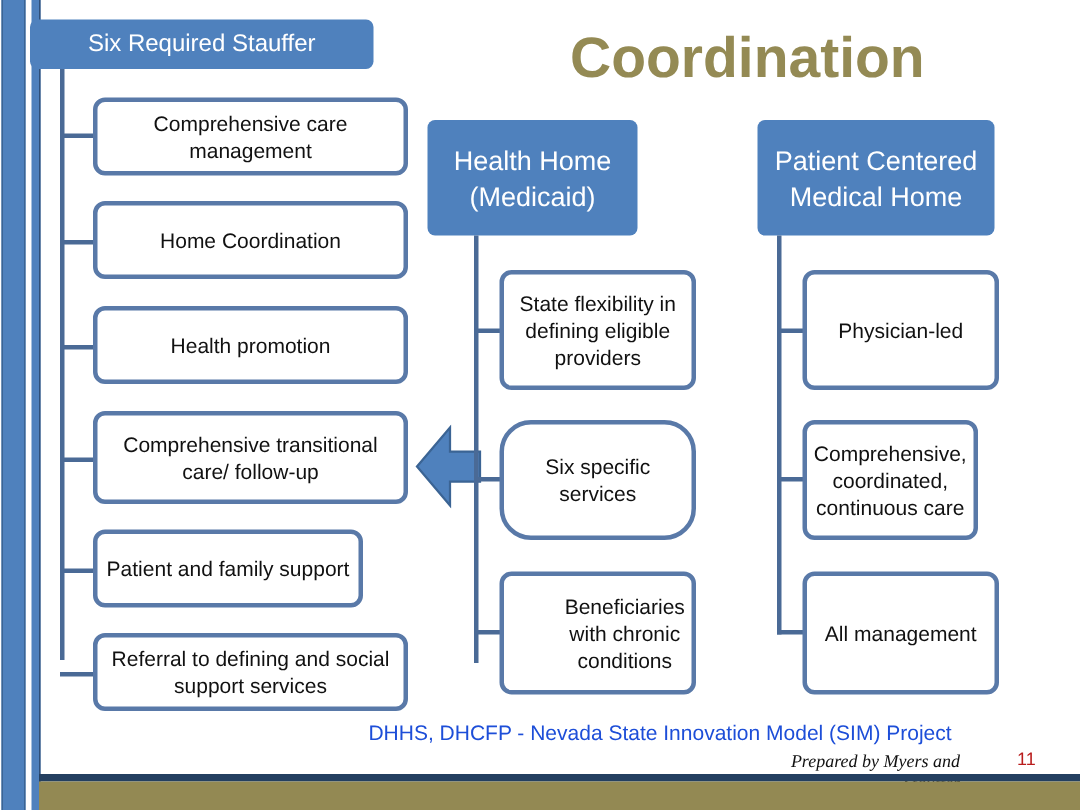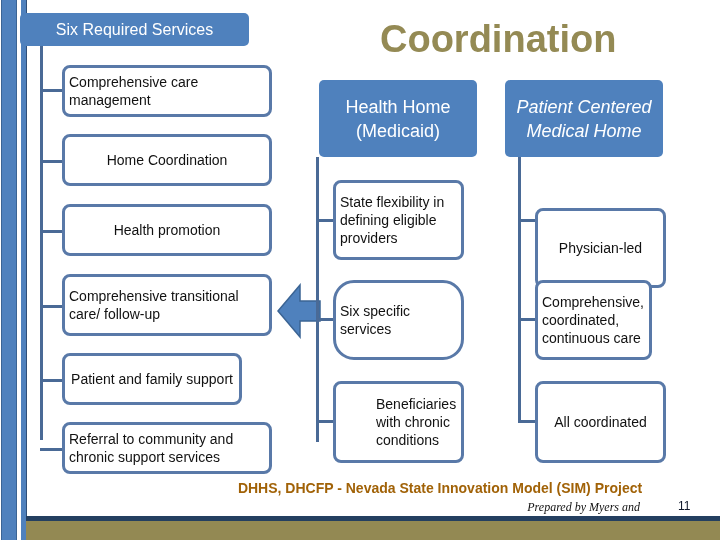--- a/index.html
+++ b/index.html
@@ -1,72 +1,72 @@
 <!DOCTYPE html>
 <html><head>
 <meta charset="utf-8">
 <style>
   html, body { margin:0; padding:0; }
   body { width:720px; height:540px; position:relative; overflow:hidden; background:#ffffff; font-family:"Liberation Sans", sans-serif; }
   .bar-thick { position:absolute; left:1px; top:0; width:14px; height:540px; background:#4f81bd; border-left:1px solid #3b6494; border-right:1px solid #3b6494; }
   .bar-thin { position:absolute; left:21px; top:0; width:5px; height:540px; background:#4f81bd; border-right:1px solid #2f4f78; }
   .footer-line { position:absolute; left:26px; right:0; top:516px; height:5px; background:#243f60; }
   .footer-band { position:absolute; left:26px; right:0; top:521px; height:19px; background:#938953; }
-  .box { position:absolute; box-sizing:border-box; border:3px solid #5979a8; border-radius:8px; background:#fff; display:flex; align-items:center; justify-content:center; color:#111; font-size:14px; line-height:18px; padding:0 4px; }
+  .box { position:absolute; box-sizing:border-box; border:3px solid #5979a8; border-radius:8px; background:#fff; display:flex; align-items:center; justify-content:center; text-align:center; color:#111; font-size:14px; line-height:18px; padding:0 4px; }
   .hdr { position:absolute; box-sizing:border-box; background:#4f81bd; color:#fff; border-radius:5px; display:flex; align-items:center; justify-content:center; text-align:center; }
   .line { position:absolute; background:#4a6a96; }
   .title { position:absolute; left:380px; top:18px; width:210px; text-align:center; font-size:38px; font-weight:bold; color:#948a54; }
   .arrow { position:absolute; left:276px; top:283px; width:46px; height:56px; }
-  .project { position:absolute; left:205px; top:480px; width:470px; text-align:center; font-size:14px; font-weight:bold; color:#a16207; }
+  .project { position:absolute; left:205px; top:480px; width:470px; text-align:center; font-size:14px; font-weight:normal; color:#1d4ed8; }
   .prepared { position:absolute; left:490px; top:500px; width:150px; text-align:right; font-size:12px; font-style:italic; color:#111;font-family:Liberation Serif, serif; }
-  .pagenum { position:absolute; left:678px; top:499px; font-size:12px; color:#0f172a; }
+  .pagenum { position:absolute; left:678px; top:499px; font-size:12px; color:#b91c1c; }
 </style>
 </head>
 <body>
 
 <div class="bar-thick"></div>
 <div class="bar-thin"></div>
 
 <div class="title">Coordination</div>
 
-<div class="hdr" style="left:20px;top:13px;width:229px;height:33px;font-size:16px;">Six Required Services</div>
+<div class="hdr" style="left:20px;top:13px;width:229px;height:33px;font-size:16px;">Six Required Stauffer</div>
 <div class="line" style="left:40px;top:46px;width:3px;height:394px;"></div>
 <div class="line" style="left:40px;top:89px;width:24px;height:3px;"></div>
 <div class="line" style="left:40px;top:160px;width:24px;height:3px;"></div>
 <div class="line" style="left:40px;top:230px;width:24px;height:3px;"></div>
 <div class="line" style="left:40px;top:305px;width:24px;height:3px;"></div>
 <div class="line" style="left:40px;top:379px;width:24px;height:3px;"></div>
 <div class="line" style="left:40px;top:448px;width:24px;height:3px;"></div>
 
 <div class="box" style="left:62px;top:65px;width:210px;height:52px;">Comprehensive care management</div>
 <div class="box" style="left:62px;top:134px;width:210px;height:52px;">Home Coordination</div>
 <div class="box" style="left:62px;top:204px;width:210px;height:52px;">Health promotion</div>
 <div class="box" style="left:62px;top:274px;width:210px;height:62px;">Comprehensive transitional care/ follow-up</div>
 <div class="box" style="left:62px;top:353px;width:180px;height:52px;">Patient and family support</div>
-<div class="box" style="left:62px;top:422px;width:210px;height:52px;">Referral to community and chronic support services</div>
+<div class="box" style="left:62px;top:422px;width:210px;height:52px;">Referral to defining and social support services</div>
 
 <svg class="arrow" viewBox="0 0 46 56">
   <polygon points="2,28 24,2 24,18 44,18 44,38 24,38 24,54" fill="#4f81bd" stroke="#3b6494" stroke-width="1.5"></polygon>
 </svg>
 
-<div class="hdr" style="left:319px;top:80px;width:158px;height:77px;font-size:18px;line-height:24px;padding:12px 10px;">Health Home (Medicaid)</div>
+<div class="hdr" style="left:285px;top:80px;width:140px;height:77px;font-size:18px;line-height:24px;padding:12px 10px;">Health Home (Medicaid)</div>
 <div class="line" style="left:316px;top:157px;width:3px;height:285px;"></div>
 <div class="line" style="left:316px;top:219px;width:19px;height:3px;"></div>
 <div class="line" style="left:316px;top:318px;width:19px;height:3px;"></div>
 <div class="line" style="left:316px;top:420px;width:19px;height:3px;"></div>
 <div class="box" style="left:333px;top:180px;width:131px;height:80px;">State flexibility in defining eligible providers</div>
 <div class="box" style="left:333px;top:280px;width:131px;height:80px;border-radius:21px;">Six specific services</div>
 <div class="box" style="left:333px;top:381px;width:131px;height:82px;padding-left:40px;">Beneficiaries with chronic conditions</div>
 
-<div class="hdr" style="left:505px;top:80px;width:158px;height:77px;font-size:18px;line-height:24px;padding:0 4px;font-style:italic;">Patient Centered Medical Home</div>
+<div class="hdr" style="left:505px;top:80px;width:158px;height:77px;font-size:18px;line-height:24px;padding:0 4px;">Patient Centered Medical Home</div>
 <div class="line" style="left:518px;top:157px;width:3px;height:266px;"></div>
 <div class="line" style="left:518px;top:219px;width:19px;height:3px;"></div>
 <div class="line" style="left:518px;top:318px;width:19px;height:3px;"></div>
 <div class="line" style="left:518px;top:420px;width:19px;height:3px;"></div>
-<div class="box" style="left:535px;top:180px;width:131px;height:80px;margin-top:28px;">Physician-led</div>
+<div class="box" style="left:535px;top:180px;width:131px;height:80px;">Physician-led</div>
 <div class="box" style="left:535px;top:280px;width:117px;height:80px;">Comprehensive, coordinated, continuous care</div>
-<div class="box" style="left:535px;top:381px;width:131px;height:82px;">All coordinated</div>
+<div class="box" style="left:535px;top:381px;width:131px;height:82px;">All management</div>
 
 <div class="project">DHHS, DHCFP - Nevada State Innovation Model (SIM) Project</div>
 <div class="prepared">Prepared by Myers and Stauffer</div>
 <div class="pagenum">11</div>
 <div class="footer-line"></div>
 <div class="footer-band"></div>
 
 </body></html>

